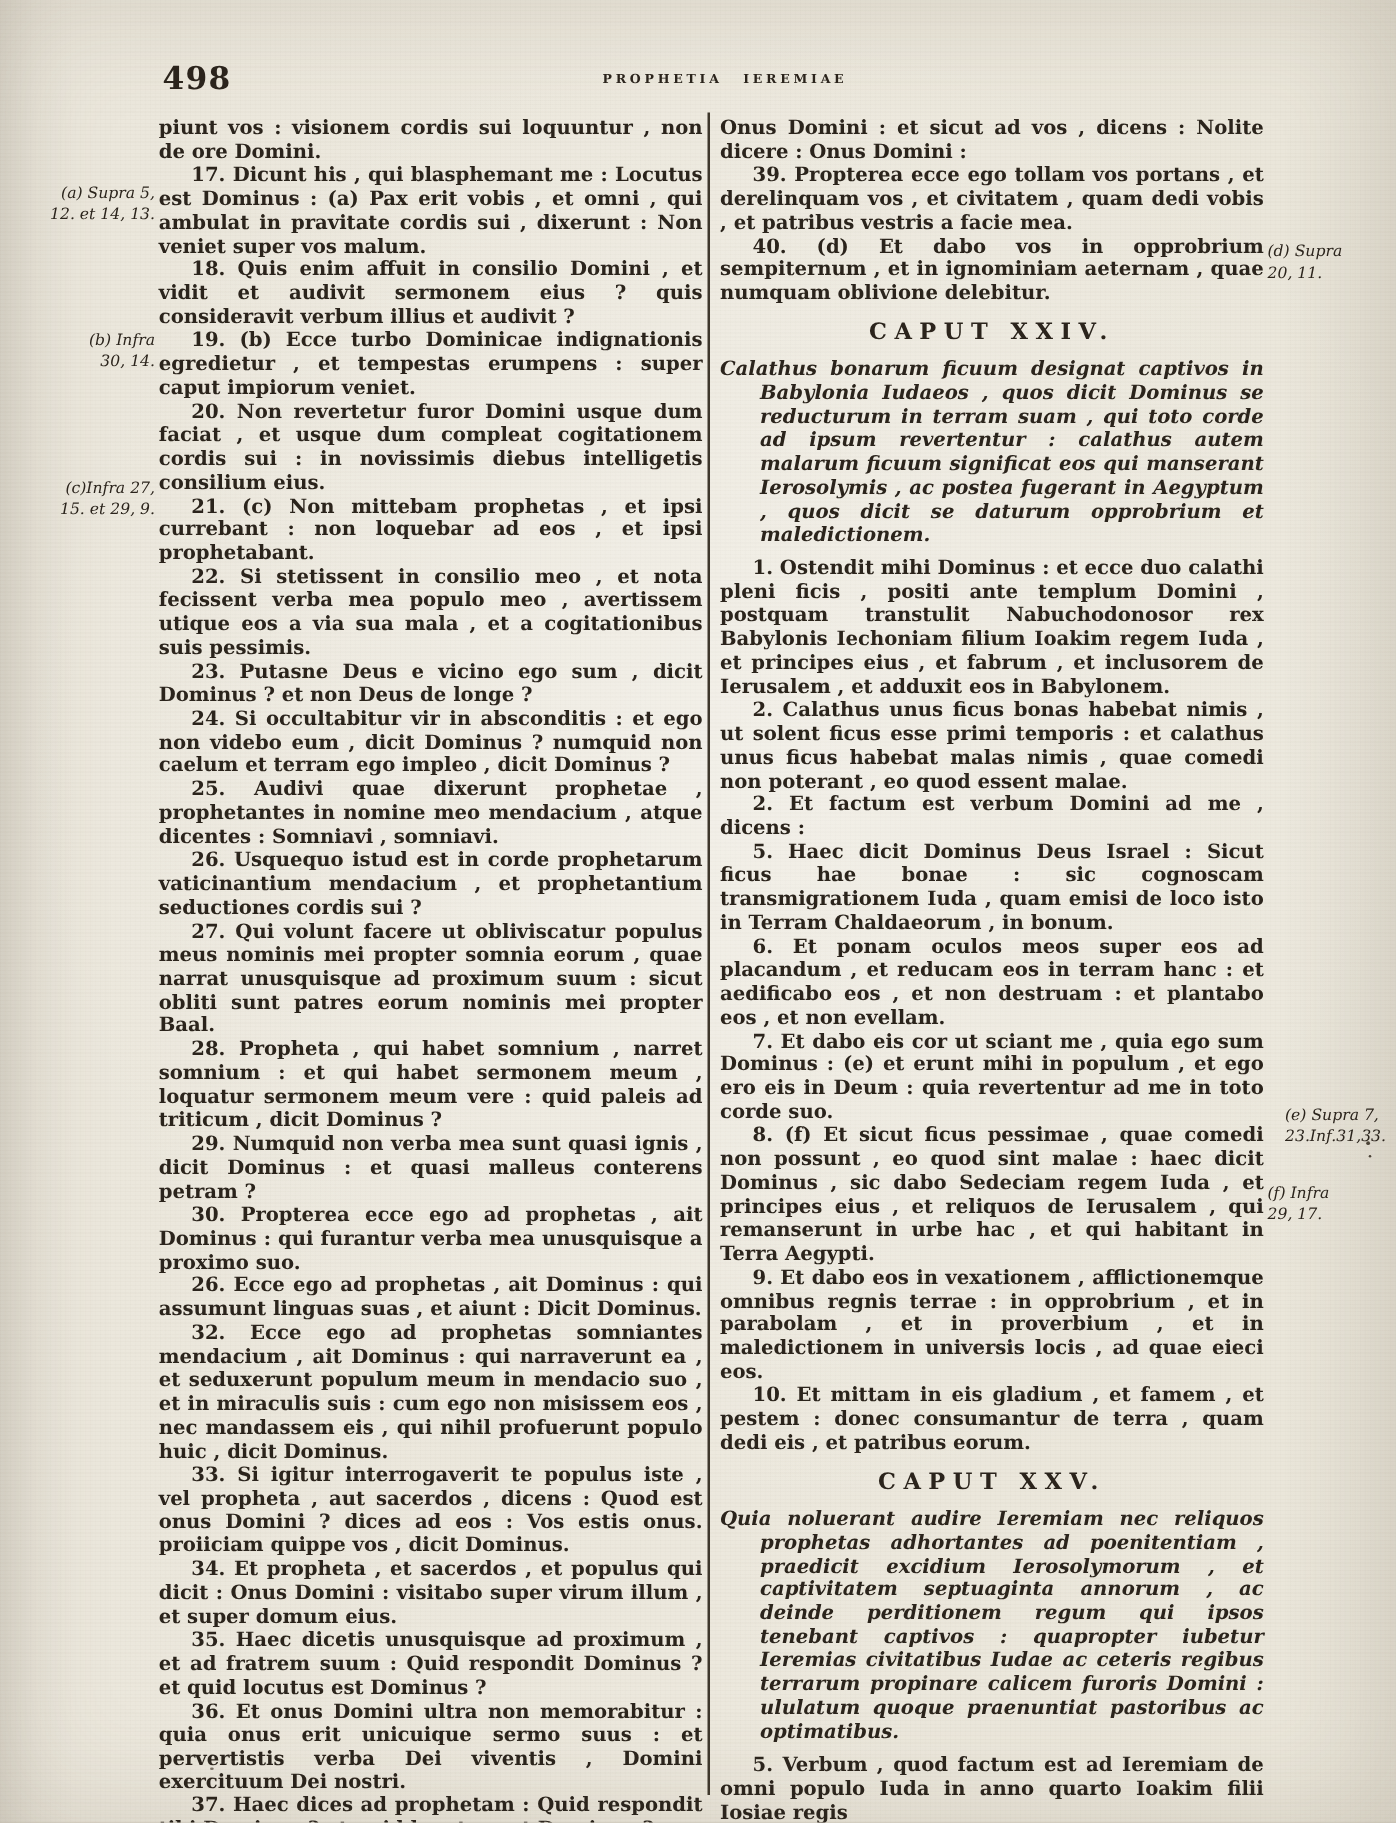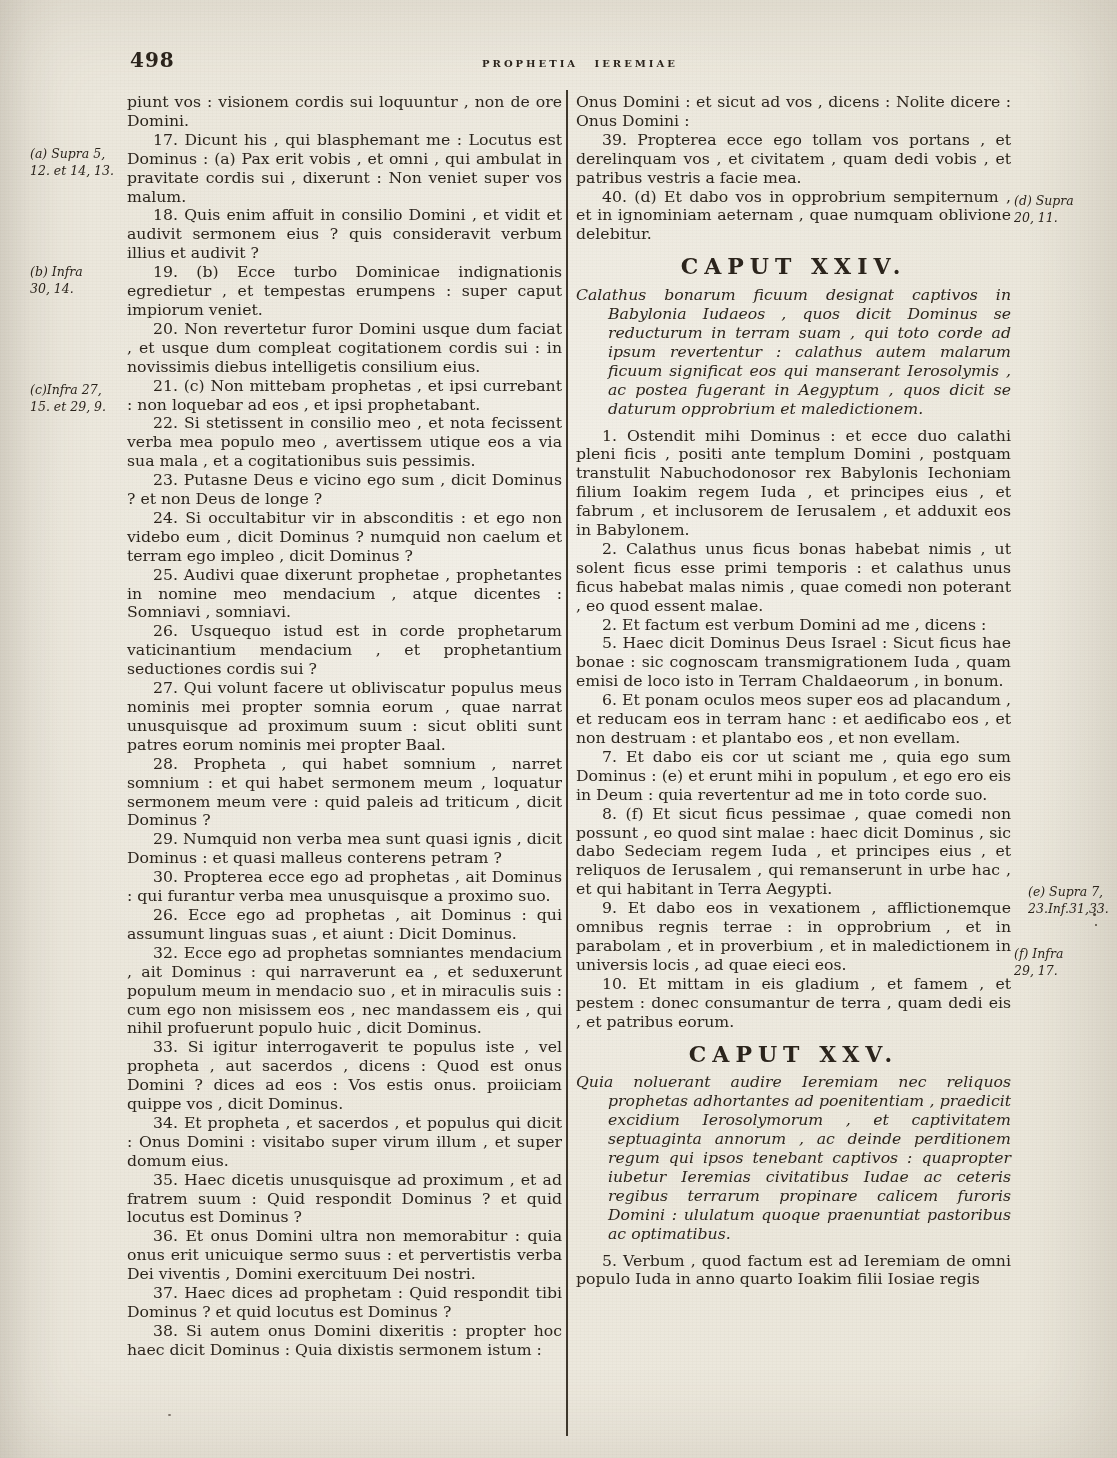--- a/index.html
+++ b/index.html
@@ -13,56 +13,56 @@
     background:
       radial-gradient(ellipse 90% 70% at 54% 42%, rgba(255,255,255,0.35) 0%, rgba(255,255,255,0) 60%),
       repeating-linear-gradient(0deg, rgba(120,105,80,0.028) 0 1px, rgba(0,0,0,0) 1px 3px),
       repeating-linear-gradient(90deg, rgba(120,105,80,0.018) 0 1px, rgba(0,0,0,0) 1px 4px),
       linear-gradient(90deg, #ddd9ce 0, #e7e3d8 28px, #ebe7dc 60px, #ece8dd 50%, #eae6da 92%, #e3dfd3 100%);
     box-shadow: inset 0 0 90px rgba(110,95,70,0.18);
     color:#2b241c;
   }
   .page-number{
     position:absolute;left:130px;top:48px;
-    font-size:20px;font-weight:bold;letter-spacing:1px;
+    font-size:25px;font-weight:bold;letter-spacing:1px;
   }
   .running-title{
     position:absolute;left:380px;top:58px;width:400px;text-align:center;
     font-size:10px;font-weight:bold;letter-spacing:3px;word-spacing:10px;
   }
   .divider{
     position:absolute;left:566px;top:90px;width:2px;height:1346px;
     background:#3e372c;
   }
   .col{
     position:absolute;top:93px;width:435px;
     font-size:15.7px;line-height:18.9px;
     text-align:justify;
   }
   .col-left{left:127px;}
   .col-right{left:576px;}
-  .para{margin:0;}
+  .para{margin:0;font-weight:bold;}
   .para.verse{text-indent:26px;}
   .para.cont{text-indent:0;}
   .para.argument{
     font-style:italic;
     padding-left:32px;text-indent:-32px;
     margin:2px 0 8px 0;
   }
   .para.caput{
     text-align:center;text-indent:0;
-    font-size:22px;font-weight:bold;letter-spacing:6px;
+    font-size:18px;font-weight:bold;letter-spacing:6px;
     margin:13px 0 10px 0;
   }
   .mnote{
     position:absolute;
     font-style:italic;font-size:12.5px;line-height:16.5px;
     white-space:pre-line;
   }
-  .mnote-left{left:30px;width:94px;text-align:left;}
+  .mnote-left{left:30px;width:94px;text-align:right;}
   .mnote-right{left:1014px;width:96px;text-align:left;}
   .mnote-a{top:146px;}
   .mnote-b{top:264px;}
   .mnote-c{top:382px;}
   .mnote-d{top:193px;}
   .mnote-e{top:884px;margin-left:14px;}
   .mnote-f{top:946px;}
   .speck{position:absolute;border-radius:50%;background:#4a4236;}
   .speck-1{left:1093px;top:913px;width:3px;height:3px;}
   .speck-2{left:1095px;top:924px;width:2px;height:2px;}

